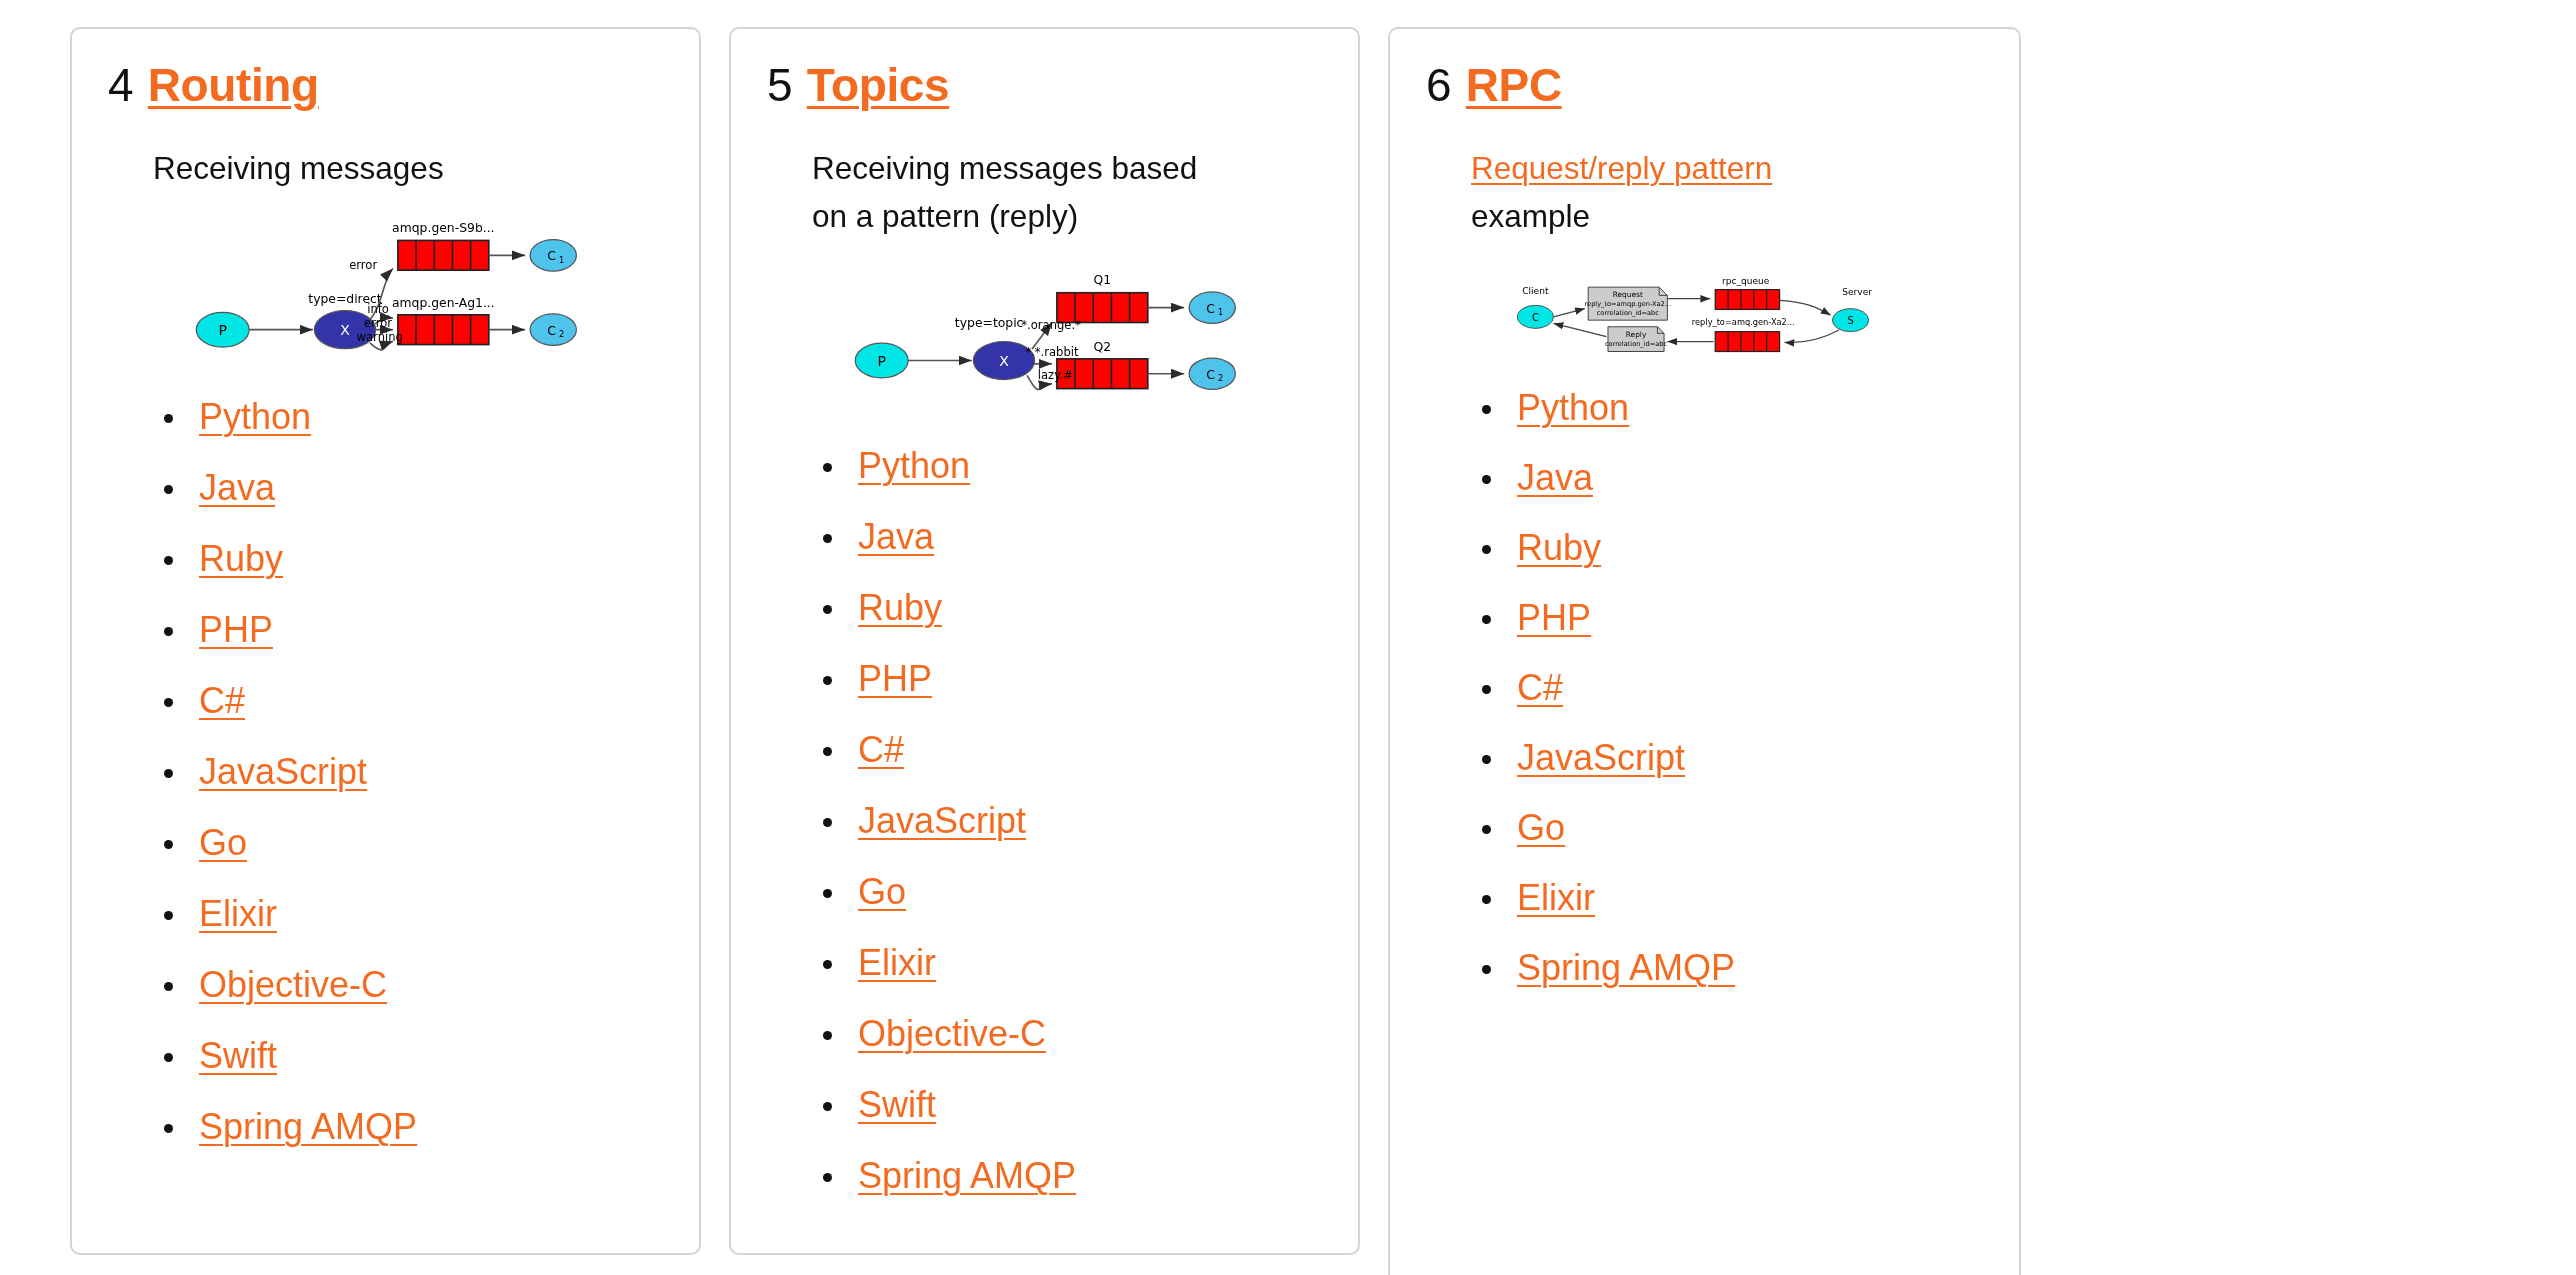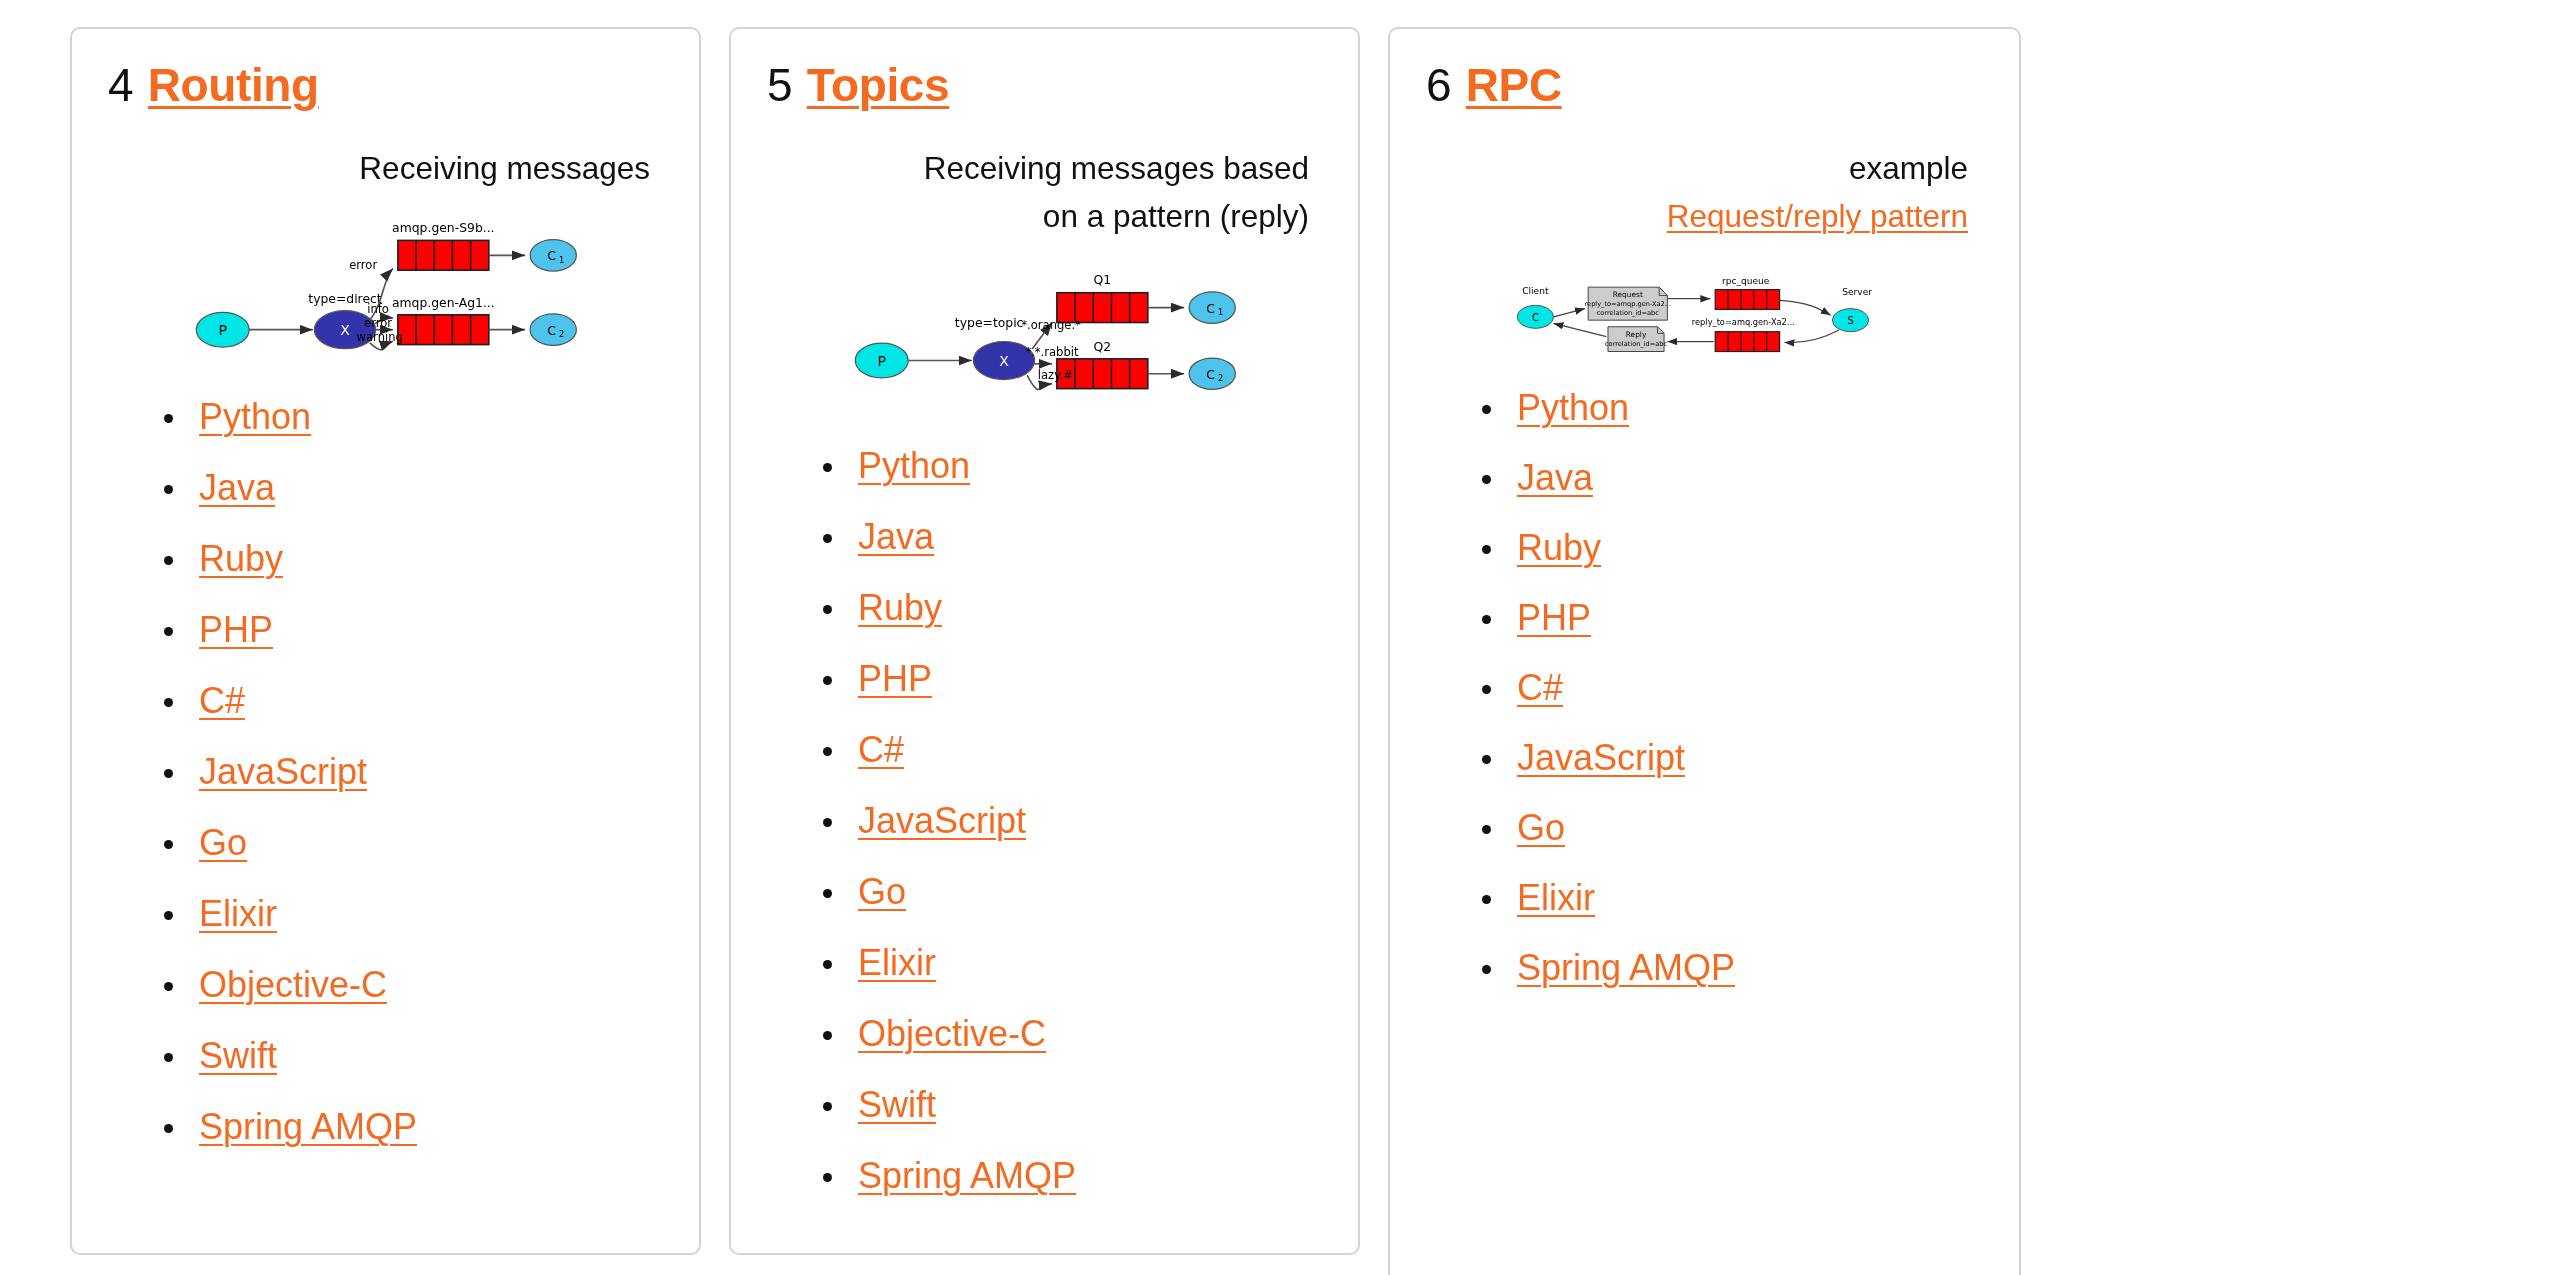--- a/index.html
+++ b/index.html
@@ -56,21 +56,21 @@
     letter-spacing: -0.4px;
   }
 
   .card-subtitle {
     margin: 36px 0 0 45px;
     font-size: 31.5px;
     line-height: 1.55;
     color: #111111;
     max-width: 497px;
   }
-  .subtitle-line { display: block; text-align: right; }
+  .subtitle-line { display: block; }
   .subtitle-link {
     color: #f36b21;
     text-decoration: underline;
     text-decoration-thickness: 1.7px;
     text-underline-offset: 4.1px;
     cursor: pointer;
   }
 
   .diagram-wrap {
     margin: 21.5px 0 0 0;
@@ -277,22 +277,22 @@
   </div>
 
   <div class="tutorial-card card-3">
     <div class="card-inner">
       <div class="card-heading">
         <span class="heading-number">6</span>
         <span class="heading-link">RPC</span>
       </div>
 
       <div class="card-subtitle">
+        <span class="subtitle-line subtitle-link">Request/reply pattern</span>
         <span class="subtitle-line">example</span>
-        <span class="subtitle-line subtitle-link">Request/reply pattern</span>
       </div>
 
       <div class="diagram-wrap rpc">
         <svg width="389" height="99" viewBox="0 0 470 120">
           <defs>
             <marker id="ah3" markerWidth="9" markerHeight="9" refX="8" refY="3" orient="auto">
               <path d="M0,0 L8,3 L0,6 z" fill="#2b2b2b"></path>
             </marker>
           </defs>
 

